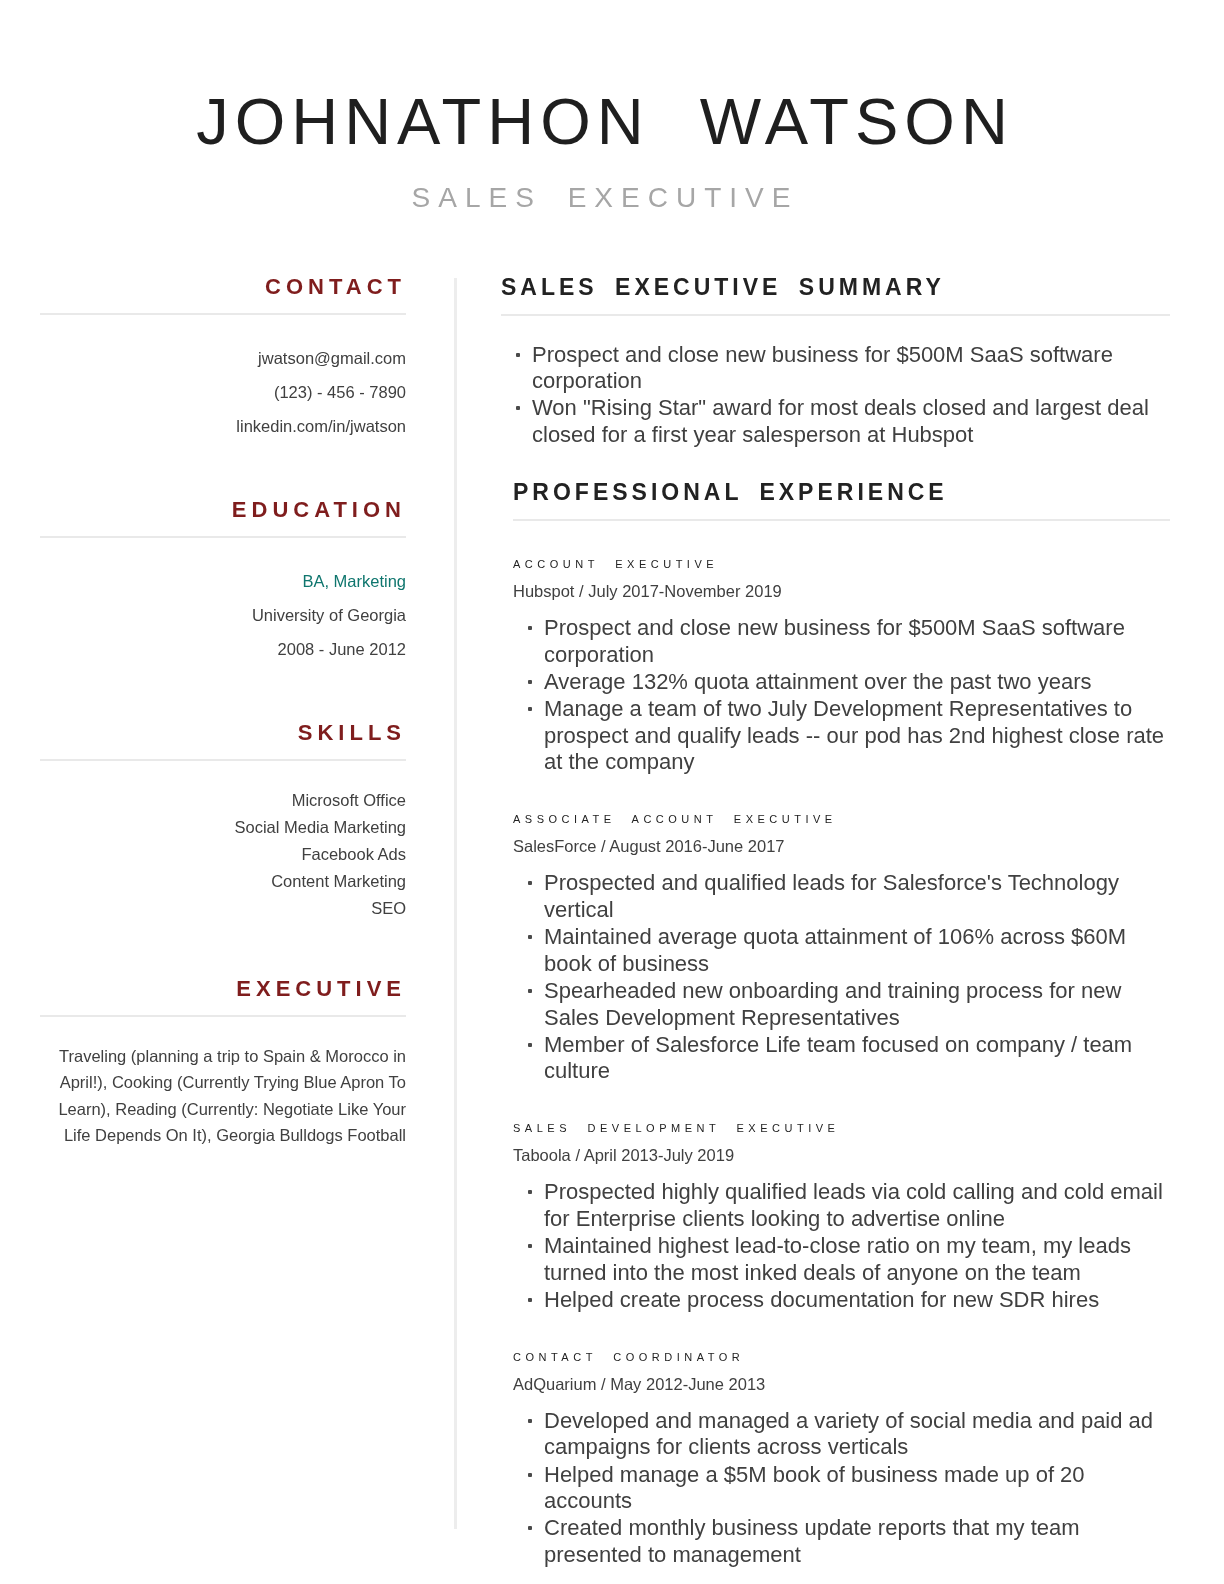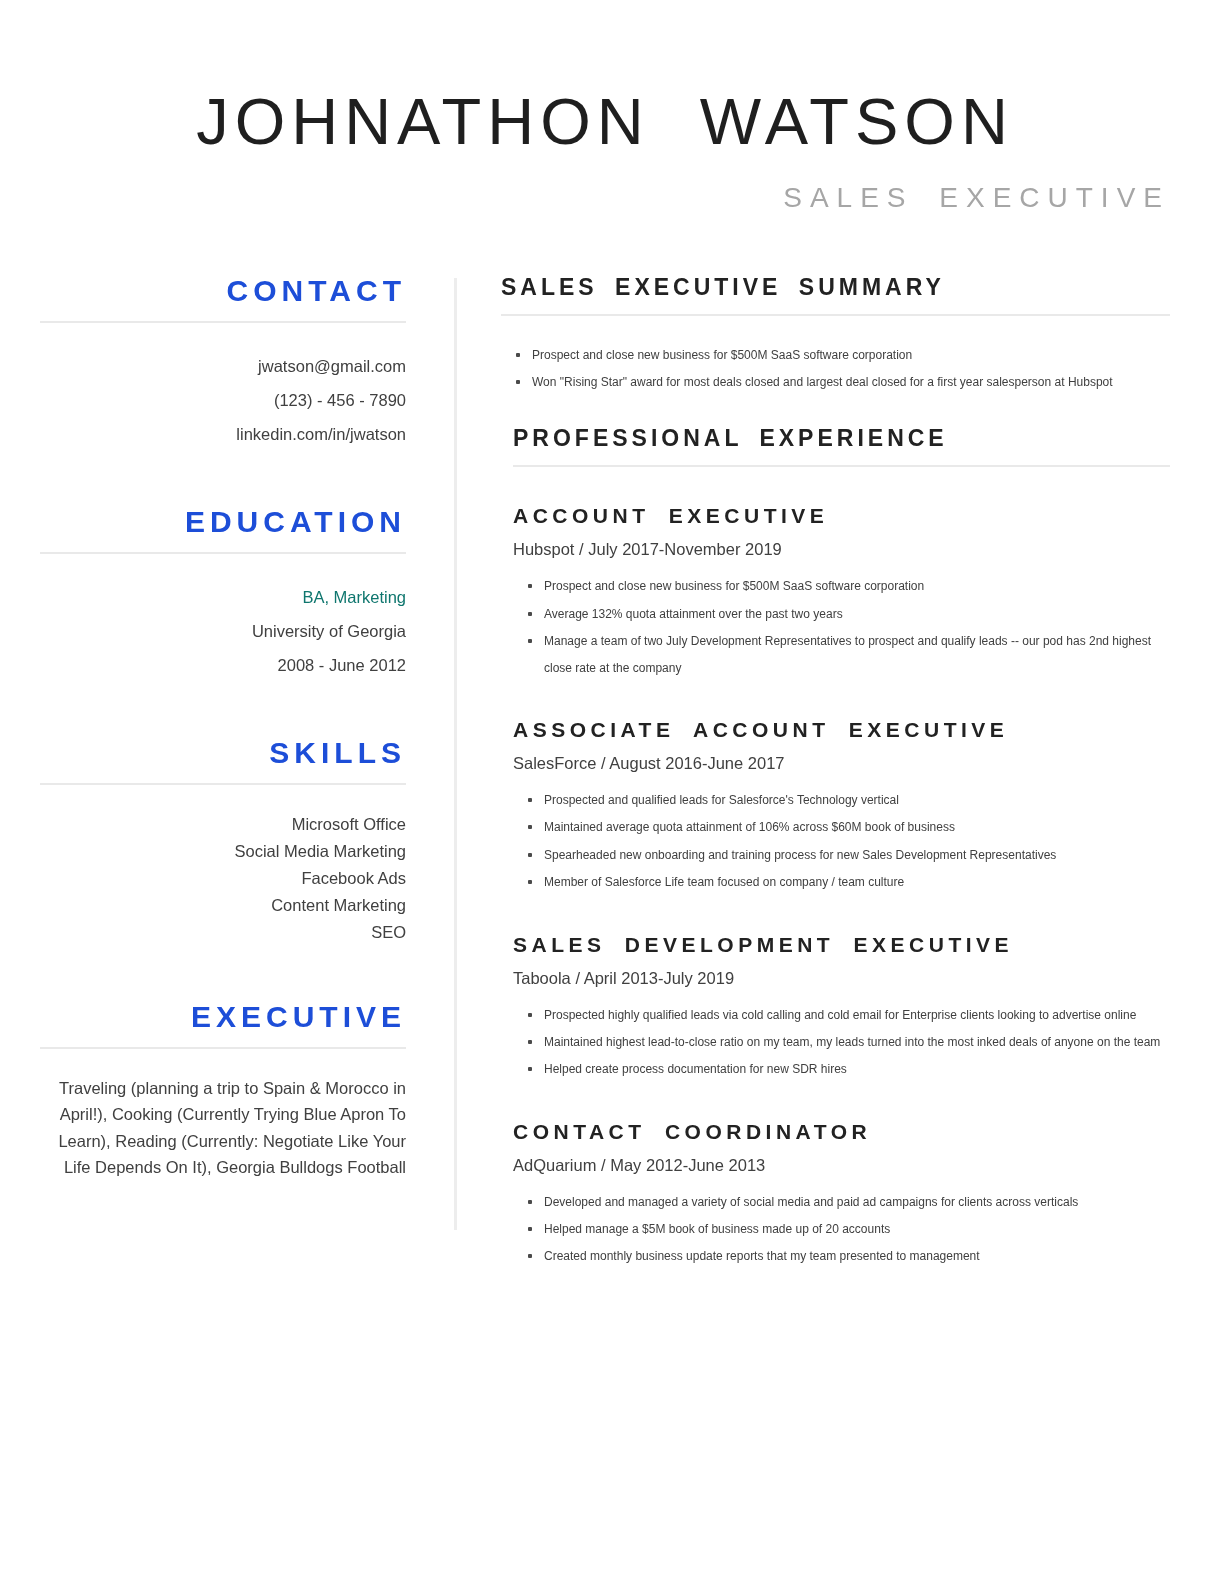--- a/index.html
+++ b/index.html
@@ -23,63 +23,62 @@
     color: #1f1f1f;
     line-height: 1.1;
   }
   .subtitle {
     margin-top: 24px;
     font-size: 28px;
     font-weight: 400;
     letter-spacing: 8px;
     word-spacing: 10px;
     color: #a6a6a6;
-    text-align: right;
   }
   
   .columns { display: flex; align-items: stretch; margin-top: 60px; }
   .col-left { flex: none; width: 366px; text-align: right; }
   .vdivider { flex: none; width: 3px; background: #ededed; margin: 4px 44px 40px 48px; }
   .col-right { flex: 1; min-width: 0; }
   
   .rule { height: 2px; background: #e9e9e9; border: 0; margin: 0 0 26px 0; }
   .sec-h-left {
     margin: 0 0 13px 0;
-    font-size: 30px;
+    font-size: 22px;
     font-weight: 700;
     letter-spacing: 5px;
-    color: #1d4ed8;
+    color: #7f1d1d;
   }
   .sec-h-main {
     margin: 0 0 13px 0;
     font-size: 23px;
     font-weight: 700;
     letter-spacing: 4px;
     word-spacing: 7px;
     color: #222222;
   }
   .left-sec { margin-top: 54px; }
   .left-sec:first-child { margin-top: 0; }
   .contact-item { font-size: 16.5px; line-height: 34px; }
   .edu-degree { font-size: 16.5px; line-height: 34px; font-weight: 400; color: #0f766e; }
   .edu-line { font-size: 16.5px; line-height: 34px; }
   .skill-item { font-size: 16.5px; line-height: 27px; }
   .interests-text { font-size: 16.5px; line-height: 26.5px; margin: 0; }
   
   .bullets { margin-top: 2px; }
-  .bullet { display: flex; font-size: 12px; line-height: 26.7px; padding-left: 15px; margin-bottom: 0.5px; }
+  .bullet { display: flex; font-size: 22px; line-height: 26.7px; padding-left: 15px; margin-bottom: 0.5px; }
   .dot { flex: none; width: 4px; height: 4px; border-radius: 1px; background: #4a4a4a; margin: 11px 12px 0 0; }
   .btext { flex: 1; min-width: 0; }
   .sec-experience { margin-top: 30px; margin-left: 12px; }
   .job { margin-top: 37px; }
   .job:first-of-type { margin-top: 26px; }
   .job-title {
     margin: 0 0 9px 0;
-    font-size: 21px;
-    font-weight: 700;
+    font-size: 11px;
+    font-weight: 400;
     letter-spacing: 4.5px;
     word-spacing: 9px;
     color: #222222;
   }
   .job-meta { font-size: 16.5px; line-height: 24px; margin-bottom: 12px; color: #404040; }
 </style>
 </head>
 <body>
 
 <div class="page">

